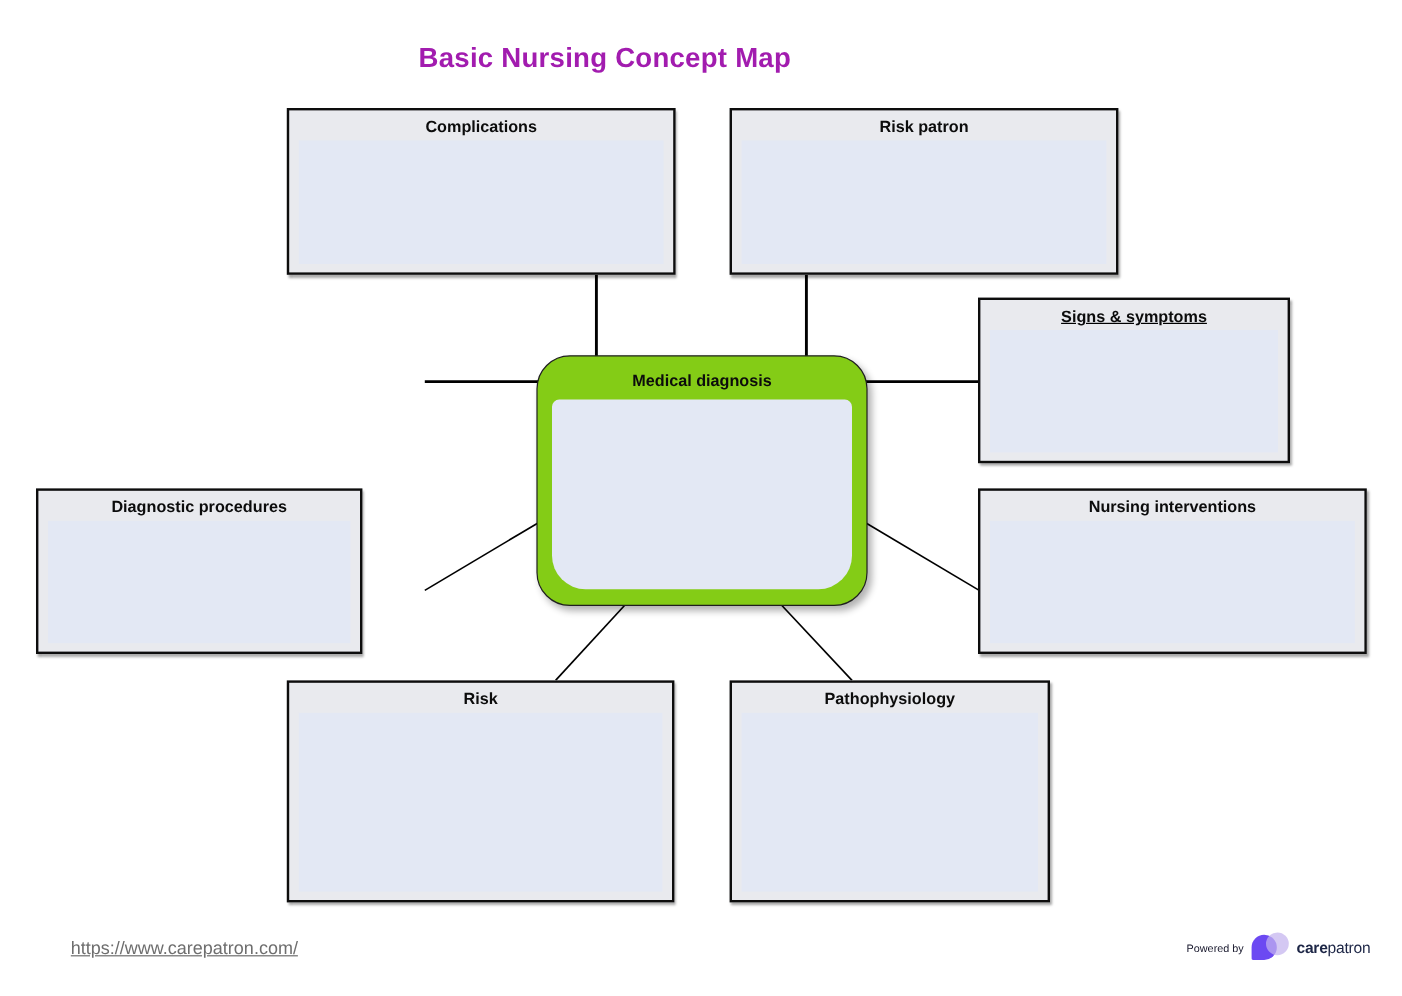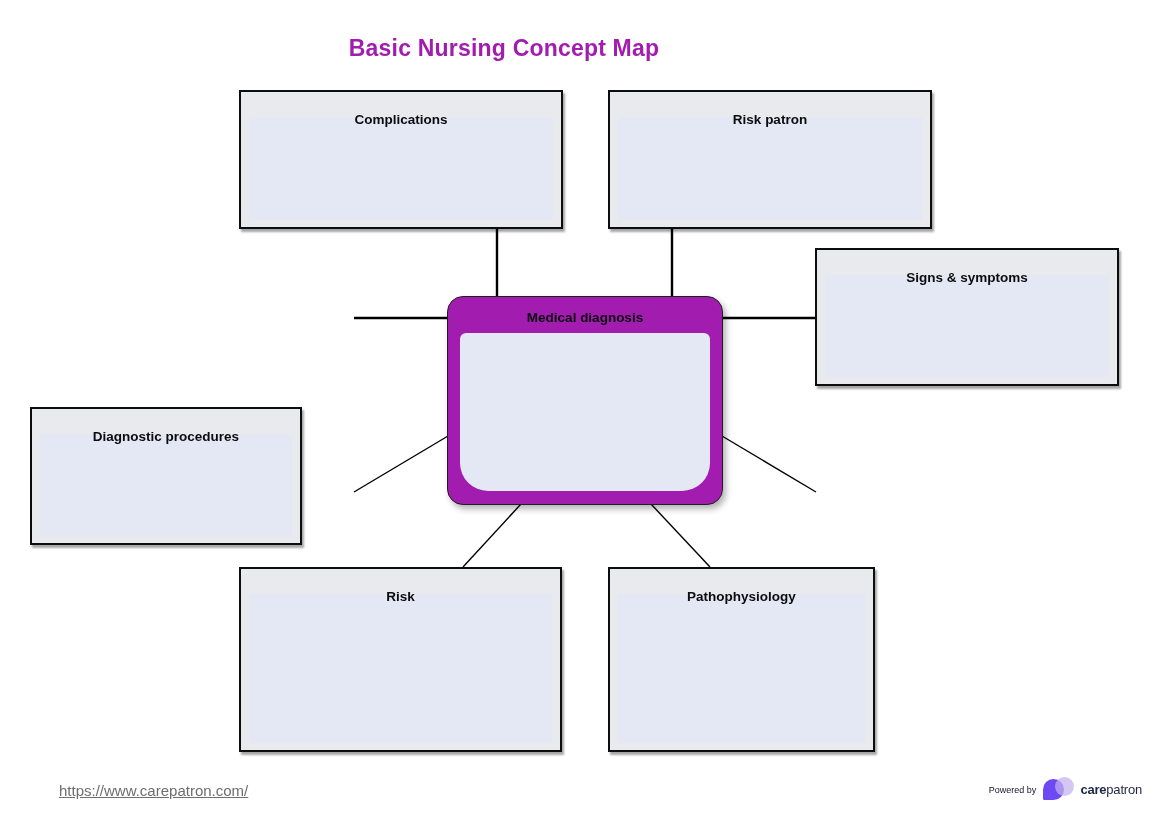--- a/index.html
+++ b/index.html
@@ -23,31 +23,31 @@
     box-sizing:border-box;
     background:#e9eaee;
     border:2px solid #0d0d0d;
     box-shadow:1.5px 2.5px 2px rgba(0,0,0,0.35);
   }
   .node-label {
     position:relative; z-index:2;
     text-align:center;
     font-size:13.5px; font-weight:bold;
     color:#0c0c0c;
-    padding-top:20px;
+    padding-top:6px;
   }
   .node-inner {
     position:absolute; z-index:1;
     left:8px; right:8px; top:25px; bottom:7px;
     background:#e3e8f4;
   }
   .central {
-    border-radius:16px;
+    border-radius:28px;
     border:1.6px solid #1f1f1f;
-    background:#a21caf;
+    background:#84cc16;
     box-shadow:3px 4px 6px rgba(0,0,0,0.30);
   }
   .central .node-label { padding-top:13px; }
   .central .node-inner {
     left:12px; right:12px; top:36px; bottom:13px;
     border-radius:6px 6px 28px 28px;
   }
   .footer-link {
     position:absolute; left:30px; top:782px;
     font-size:15px;
@@ -103,27 +103,31 @@
 
   <div class="node" style="left:239px; top:90px; width:324px; height:139px;">
     <div class="node-label">Complications</div>
     <div class="node-inner"></div>
   </div>
   <div class="node" style="left:608px; top:90px; width:324px; height:139px;">
     <div class="node-label">Risk patron</div>
     <div class="node-inner"></div>
   </div>
 
-  <div class="node" style="left:815px; top:248px; width:304px; height:138px;">
+  <div class="node" style="left:815px; top:248px; width:260px; height:138px;text-decoration:underline;">
     <div class="node-label">Signs &amp; symptoms</div>
     <div class="node-inner"></div>
   </div>
 
   <div class="node" style="left:30px; top:407px; width:272px; height:138px;">
     <div class="node-label">Diagnostic procedures</div>
+    <div class="node-inner"></div>
+  </div>
+  <div class="node" style="left:815px; top:407px; width:324px; height:138px;">
+    <div class="node-label">Nursing interventions</div>
     <div class="node-inner"></div>
   </div>
 
   <div class="node" style="left:239px; top:567px; width:323px; height:185px;">
     <div class="node-label">Risk</div>
     <div class="node-inner"></div>
   </div>
   <div class="node" style="left:608px; top:567px; width:267px; height:185px;">
     <div class="node-label">Pathophysiology</div>
     <div class="node-inner"></div>

